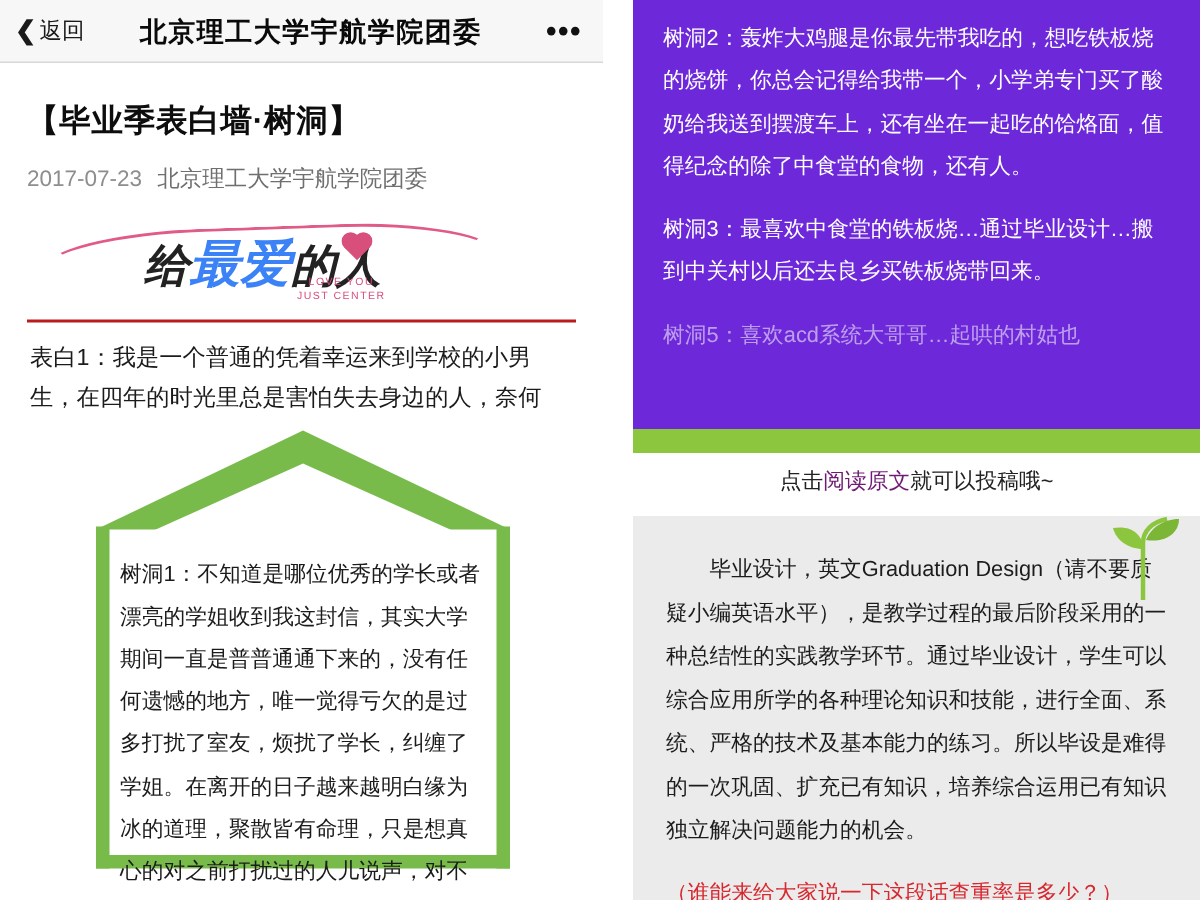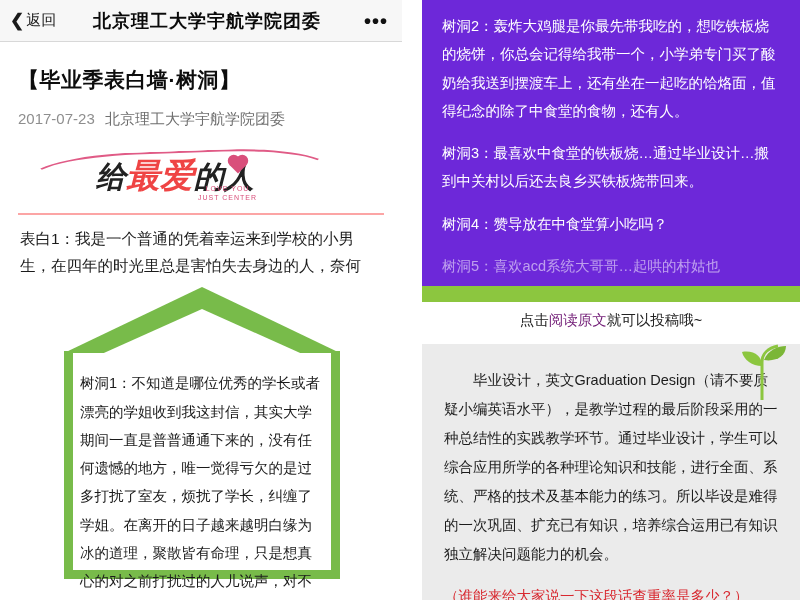--- a/index.html
+++ b/index.html
@@ -110,21 +110,21 @@
     left: 78px;
     top: 8px;
     font-family: "Liberation Serif", serif;
     font-style: italic;
     font-size: 30px;
     font-weight: bold;
     color: #222;
     white-space: nowrap;
   }
   .banner-text .hi {
-    color: #ef4444;
+    color: #3b82f6;
     font-size: 34px;
   }
   .banner-sub {
     position: absolute;
     left: 180px;
     top: 40px;
     font-size: 7px;
     color: #d94f7b;
     letter-spacing: 1px;
     line-height: 1.25;
@@ -144,21 +144,21 @@
     position: absolute;
     width: 12px;
     height: 12px;
     background: #d94f7b;
     border-radius: 50%;
   }
   .banner-heart:before { top: -6px; left: 0; }
   .banner-heart:after { top: 0; left: 6px; }
 
   .confession-box {
-    border-top: 2px solid #fca5a5;
+    border-top: 2px solid #b91c1c;
     padding: 10px 2px 0 2px;
     font-size: 15.5px;
     line-height: 1.75;
     color: #1b1b1b;
   }
   
   .house-wrap {
     position: relative;
     margin-top: 8px;
     height: 300px;
@@ -328,21 +328,20 @@
         <div class="hole-text">树洞1：不知道是哪位优秀的学长或者漂亮的学姐收到我这封信，其实大学期间一直是普普通通下来的，没有任何遗憾的地方，唯一觉得亏欠的是过多打扰了室友，烦扰了学长，纠缠了学姐。在离开的日子越来越明白缘为冰的道理，聚散皆有命理，只是想真心的对之前打扰过的人儿说声，对不起。祝愿他们能越飞越高。</div>
       </div>
     </div>
   </div>
 
   <div class="right-col">
 
     <div class="green-panel">
       <div class="green-para">树洞2：轰炸大鸡腿是你最先带我吃的，想吃铁板烧的烧饼，你总会记得给我带一个，小学弟专门买了酸奶给我送到摆渡车上，还有坐在一起吃的饸烙面，值得纪念的除了中食堂的食物，还有人。</div>
       <div class="green-para">树洞3：最喜欢中食堂的铁板烧…通过毕业设计…搬到中关村以后还去良乡买铁板烧带回来。</div>
-      <div class="green-para">树洞4：赞导放在中食堂算小吃吗？</div>
       <div class="green-para last">树洞5：喜欢acd系统大哥哥…起哄的村姑也</div>
     </div>
     <div class="panel-fade"></div>
 
     <div class="read-origin">
       <span>点击</span><span class="lnk">阅读原文</span><span>就可以投稿哦~</span>
     </div>
 
     <div class="gray-panel">
       <p class="gray-para">毕业设计，英文Graduation Design（请不要质疑小编英语水平），是教学过程的最后阶段采用的一种总结性的实践教学环节。通过毕业设计，学生可以综合应用所学的各种理论知识和技能，进行全面、系统、严格的技术及基本能力的练习。所以毕设是难得的一次巩固、扩充已有知识，培养综合运用已有知识独立解决问题能力的机会。</p>

